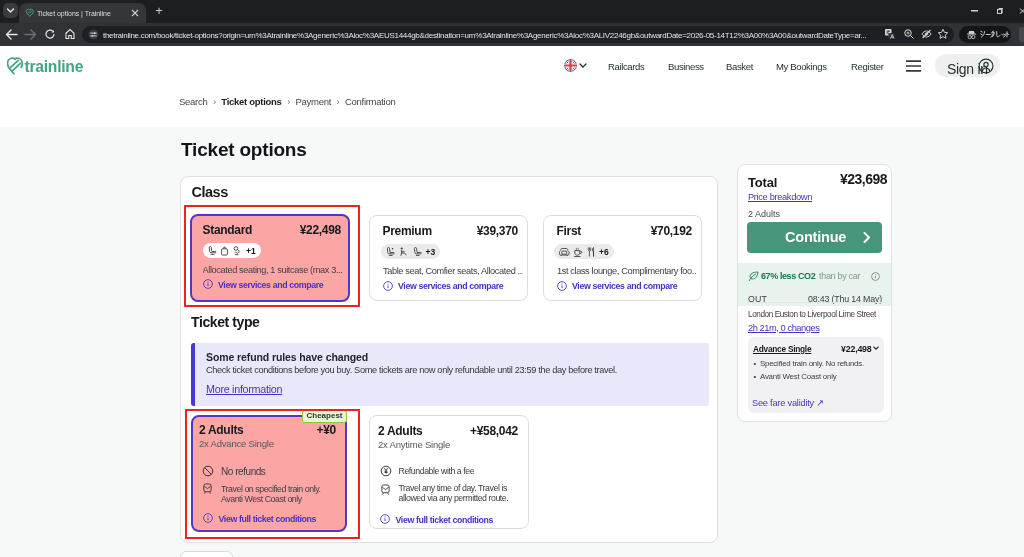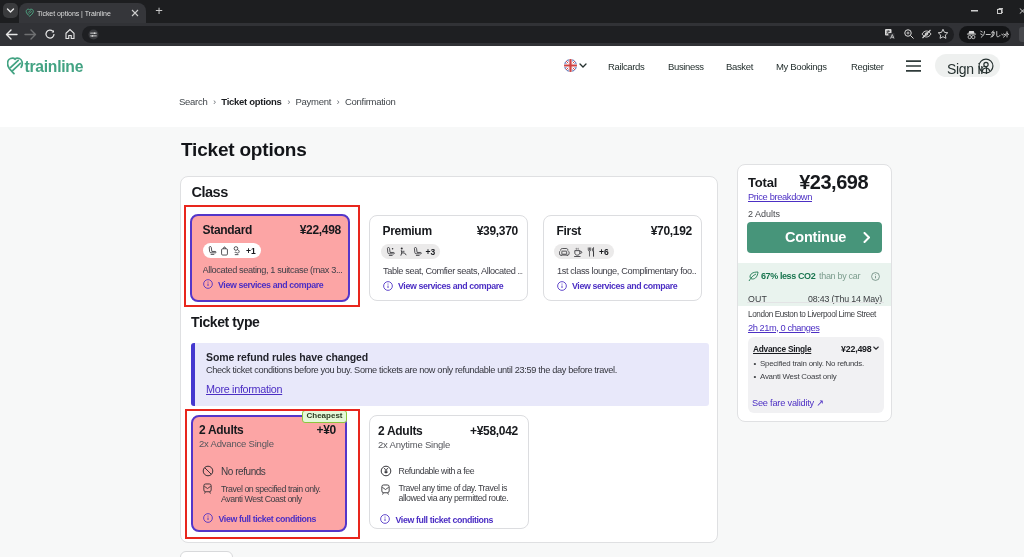--- a/index.html
+++ b/index.html
@@ -93,20 +93,21 @@
   <svg style="position:absolute;left:64px;top:5px" width="12" height="12" viewBox="0 0 24 24">
       <path d="M4 10.5L12 3l8 7.5V21h-5.5v-6h-5v6H4z" fill="none" stroke="#e6e6e6" stroke-width="2.2"></path>
     </svg>
   <div id="urlbar"></div>
   <svg style="position:absolute;left:88px;top:6px" width="11" height="11" viewBox="0 0 24 24">
       <circle cx="12" cy="12" r="11" fill="#3a3b3f"></circle>
       <path d="M5 9h8M16 9h3M5 15h3M11 15h8" stroke="#dcdcdc" stroke-width="2"></path>
       <circle cx="14.5" cy="9" r="2" fill="#dcdcdc"></circle>
       <circle cx="9.5" cy="15" r="2" fill="#dcdcdc"></circle>
     </svg>
+  <span id="urltext">thetrainline.com/book/ticket-options?origin=urn%3Atrainline%3Ageneric%3Aloc%3AEUS1444gb&amp;destination=urn%3Atrainline%3Ageneric%3Aloc%3ALIV2246gb&amp;outwardDate=2026-05-14T12%3A00%3A00&amp;outwardDateType=ar...</span>
   <svg style="position:absolute;left:884px;top:5px" width="12" height="12" viewBox="0 0 24 24">
       <rect x="2" y="2" width="13" height="13" rx="2" fill="#d9d9d9"></rect>
       <path d="M5 6.5h7M8.5 4.5v2c0 2-1.5 4-3.5 5M6 8.5c1 2 2.5 3.5 4.5 4" stroke="#2f3033" stroke-width="1.6" fill="none"></path>
       <path d="M12 10h9v9c0 1.5-1 3-3 3h-9v-9c0-2 1.5-3 3-3z" fill="#313236"></path>
       <path d="M13 21l3.5-8 3.5 8M14.5 18.5h4.5" stroke="#d9d9d9" stroke-width="1.6" fill="none"></path>
     </svg>
   <svg style="position:absolute;left:903px;top:5px" width="12" height="12" viewBox="0 0 24 24">
       <circle cx="10" cy="10" r="6.5" fill="none" stroke="#dcdcdc" stroke-width="2"></circle>
       <path d="M15 15l6 6" stroke="#dcdcdc" stroke-width="2"></path>
       <path d="M7 10h6M10 7v6" stroke="#dcdcdc" stroke-width="1.6"></path>
@@ -341,21 +342,21 @@
           <circle cx="11" cy="6.6" r="1.3" fill="#4c2fc4"></circle>
         </svg>
     <span class="plink" style="position:absolute;left:25.5px;top:98.5px">View full ticket conditions</span>
   </div>
  </div>
 
  <div style="position:absolute;left:180px;top:505px;width:53px;height:10px;background:#fff;border:1px solid #d8d9db;border-radius:6px 6px 0 0"></div>
 
  <div id="side">
   <span style="position:absolute;left:10px;top:9.5px;font-size:13px;font-weight:bold;color:#17191d;letter-spacing:-0.2px">Total</span>
-  <span style="position:absolute;right:23px;top:5.5px;font-size:20px;font-weight:bold;color:#17191d;letter-spacing:-0.5px">¥23,698</span>
+  <span style="position:absolute;right:4px;top:5.5px;font-size:14px;font-weight:bold;color:#17191d;letter-spacing:-0.5px">¥23,698</span>
   <a class="pu" style="position:absolute;left:10px;top:28px;font-size:9.3px;letter-spacing:-0.35px;line-height:1">Price breakdown</a>
   <span style="position:absolute;left:10px;top:44px;font-size:9px;color:#45474b">2 Adults</span>
   <div style="position:absolute;left:9px;top:57px;width:135px;height:31px;background:#47957a;border-radius:4px">
     <span style="position:absolute;left:38px;top:7px;font-size:14.5px;font-weight:bold;color:#fff;letter-spacing:-0.2px">Continue</span>
     <svg style="position:absolute;right:11px;top:10px" width="8" height="11" viewBox="0 0 8 11">
           <path d="M1.5 1l4.5 4.5L1.5 10" stroke="#fff" stroke-width="2" fill="none" stroke-linecap="round" stroke-linejoin="round"></path>
         </svg>
   </div>
   <div style="position:absolute;left:0px;top:98px;width:155px;height:43px;background:#e9f3ee">
     <svg style="position:absolute;left:10px;top:7px" width="12" height="12" viewBox="0 0 24 24">

